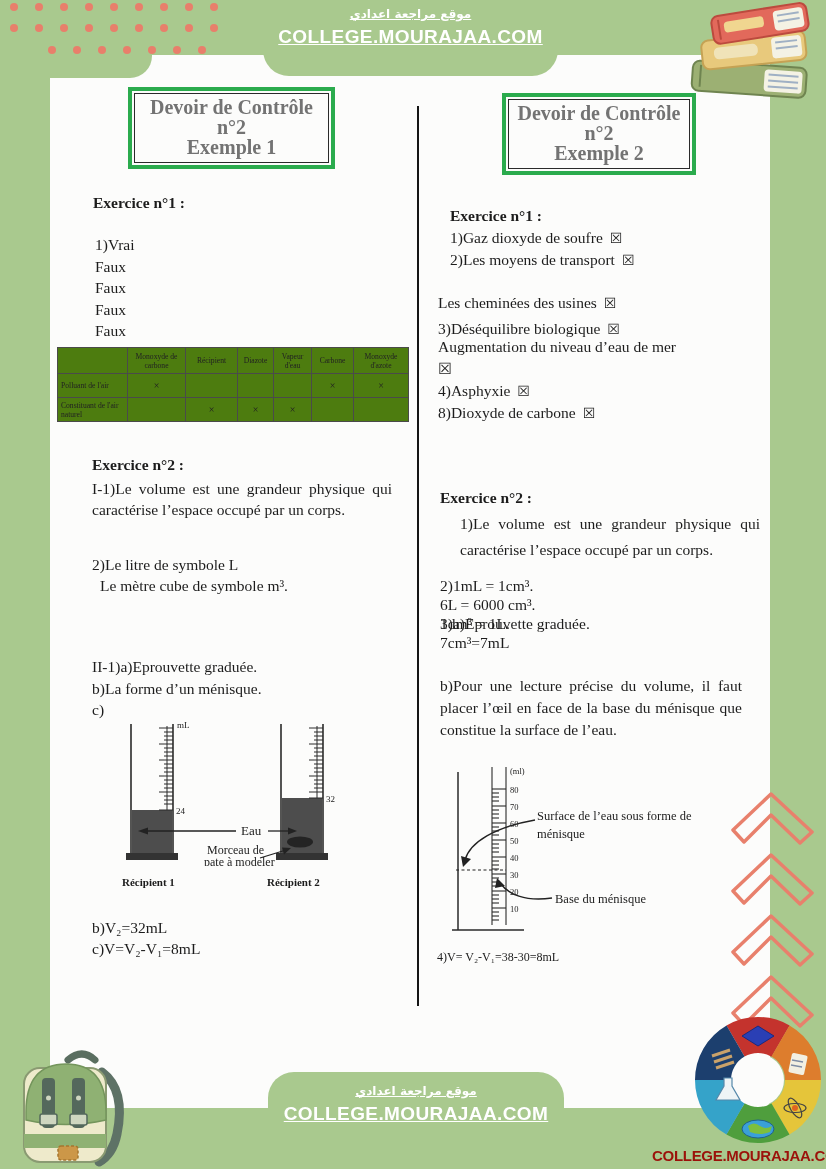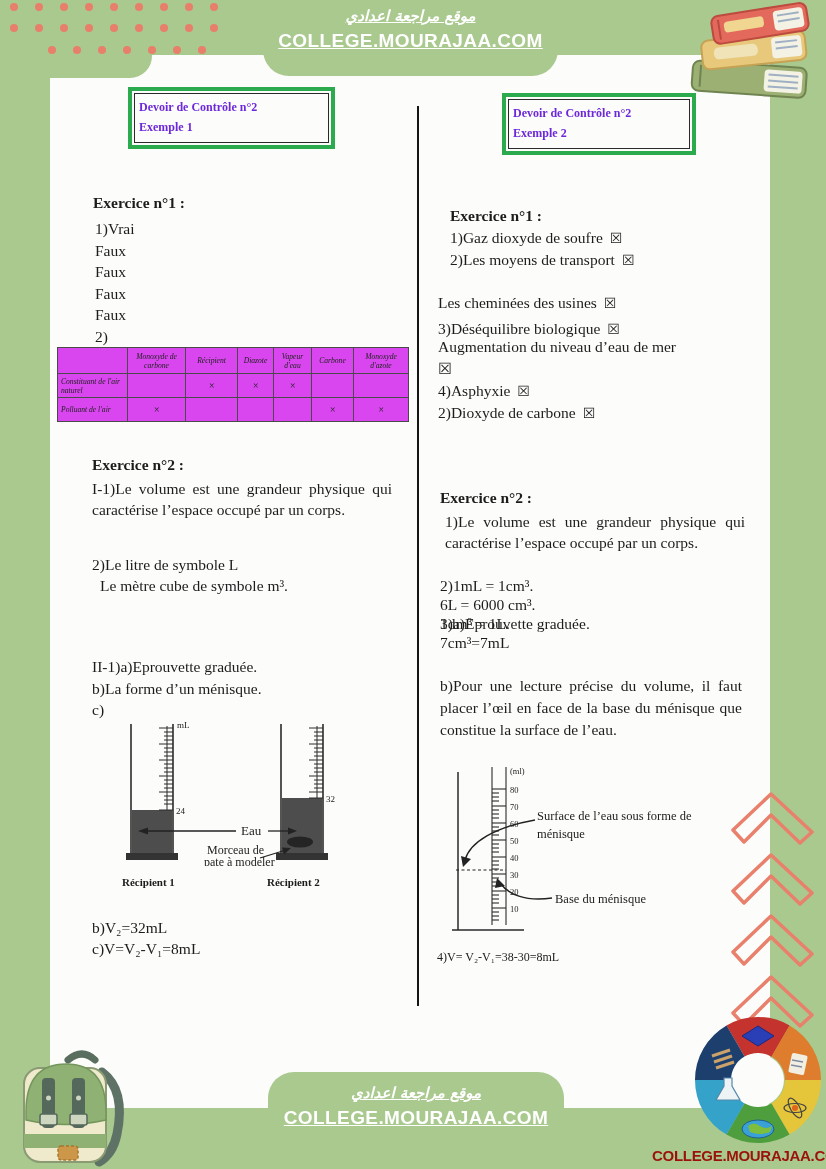--- a/index.html
+++ b/index.html
@@ -6,38 +6,38 @@
   .canvas{position:relative;width:826px;height:1169px;background:#a9c98e;overflow:hidden;
           font-family:"Liberation Serif","DejaVu Serif",serif;}
   .abs{position:absolute;}
   
   .page{left:50px;top:55px;width:720px;height:1053px;background:#fcfcfb;border-radius:8px;}
   .chunk-tl{left:0;top:0;width:152px;height:78px;background:#a9c98e;border-radius:0 0 22px 0;}
   
   .tab{background:#a9c98e;text-align:center;color:#fff;}
   .tab-top{left:263px;top:0;width:295px;height:76px;border-radius:0 0 26px 26px;padding-top:7px;box-sizing:border-box;}
   .tab-bottom{left:268px;top:1072px;width:296px;height:97px;border-radius:26px 26px 0 0;padding-top:12px;box-sizing:border-box;}
-  .banner-ar{font-family:"DejaVu Sans",sans-serif;font-weight:bold;font-size:15px;
-             text-decoration:underline;direction:rtl;margin-bottom:5px;font-style:italic;}
+  .banner-ar{font-family:"DejaVu Sans",sans-serif;font-weight:bold;font-size:12px;
+             text-decoration:underline;direction:rtl;margin-bottom:5px;}
   .banner-url{font-family:"Liberation Sans",sans-serif;font-weight:bold;font-size:19px;
               letter-spacing:.4px;text-decoration:underline;}
   
   .doc{color:#1c1c1c;}
   .h{font-weight:bold;font-size:15.5px;}
   .bodytext{font-size:15.5px;}
   .just{text-align:justify;}
-  .lh{line-height:21.5px;}
+  .lh{line-height:21.5px;margin-top:16px;}
   .cb{font-size:14px;margin-left:7px;}
   
   .titlebox{border:4px solid #2bab4d;background:#fcfcfb;}
   .titlebox-inner{border:1.4px solid #2a2a2a;margin:2px;padding:3px 4px 5px;
-                  font-weight:bold;font-size:12px;line-height:20px;color:#6d28d9;}
+                  text-align:center;font-weight:bold;font-size:20px;line-height:20px;color:#737373;}
   
-  table.airtable{border-collapse:collapse;table-layout:fixed;background:#d946ef;
-                 font-size:7.6px;color:#222;line-height:9px;font-style:italic;}
+  table.airtable{border-collapse:collapse;table-layout:fixed;background:#4d7c0f;
+                 font-size:7.6px;color:#222;line-height:9px;}
   table.airtable th,table.airtable td{border:1px solid #4a4a4a;text-align:center;
                  font-weight:normal;padding:2px 1px;vertical-align:middle;}
   table.airtable td.rowlabel{text-align:left;padding-left:3px;}
   table.airtable td.x{font-size:10px;}
   .divider{left:417px;top:106px;width:2px;height:900px;background:#151515;}
   .caption{font-weight:bold;font-size:11px;color:#1c1c1c;}
   .logo-caption{font-family:"Liberation Sans",sans-serif;font-weight:bold;font-size:15px;
                 color:#9b120a;letter-spacing:-0.3px;text-align:center;}
   svg text{font-family:"Liberation Serif","DejaVu Serif",serif;fill:#1c1c1c;}
 </style>
@@ -144,36 +144,36 @@
         <tr style="height:26px">
       <th></th>
       <th>Monoxyde de carbone</th>
       <th>Récipient</th>
       <th>Diazote</th>
       <th>Vapeur d'eau</th>
       <th>Carbone</th>
       <th>Monoxyde d'azote</th>
     </tr>
     <tr style="height:24px">
-      <td class="rowlabel">Constituant de l'air naturel</td>
-      <td class="x"></td>
-      <td class="x">×</td>
-      <td class="x">×</td>
-      <td class="x">×</td>
-      <td class="x"></td>
-      <td class="x"></td>
+      <td class="rowlabel">Polluant de l'air</td>
+      <td class="x">×</td>
+      <td class="x"></td>
+      <td class="x"></td>
+      <td class="x"></td>
+      <td class="x">×</td>
+      <td class="x">×</td>
     </tr>
     <tr style="height:24px">
-      <td class="rowlabel">Polluant de l'air</td>
-      <td class="x">×</td>
-      <td class="x"></td>
-      <td class="x"></td>
-      <td class="x"></td>
-      <td class="x">×</td>
-      <td class="x">×</td>
+      <td class="rowlabel">Constituant de l'air naturel</td>
+      <td class="x"></td>
+      <td class="x">×</td>
+      <td class="x">×</td>
+      <td class="x">×</td>
+      <td class="x"></td>
+      <td class="x"></td>
     </tr>
   </tbody>
     </table>
 
   <div class="abs doc h" style="left:92px;top:456px">Exercice n°2 :</div>
   <div class="abs doc bodytext just" style="left:92px;top:478px;width:300px;line-height:21px">I-1)Le volume est une grandeur physique qui caractérise l’espace occupé par un corps.</div>
   <div class="abs doc bodytext" style="left:92px;top:556px">2)Le litre de symbole L</div>
   <div class="abs doc bodytext" style="left:100px;top:577px">Le mètre cube de symbole m³.</div>
   <div class="abs doc bodytext" style="left:92px;top:658px">II-1)a)Eprouvette graduée.</div>
   <div class="abs doc bodytext" style="left:92px;top:680px">b)La forme d’un ménisque.</div>
@@ -281,25 +281,25 @@
   </div>
   <div class="abs doc bodytext" style="left:438px;top:320px">
     <span>3)Déséquilibre biologique</span><span class="cb">☒</span>
   </div>
   <div class="abs doc bodytext just" style="left:438px;top:338px;width:300px">Augmentation du niveau d’eau de mer</div>
   <div class="abs doc bodytext" style="left:438px;top:360px">☒</div>
   <div class="abs doc bodytext" style="left:438px;top:382px">
     <span>4)Asphyxie</span><span class="cb">☒</span>
   </div>
   <div class="abs doc bodytext" style="left:438px;top:404px">
-    <span>2)Dioxyde de carbone</span><span class="cb">☒</span>
+    <span>8)Dioxyde de carbone</span><span class="cb">☒</span>
   </div>
 
   <div class="abs doc h" style="left:440px;top:489px">Exercice n°2 :</div>
-  <div class="abs doc bodytext just" style="left:445px;top:511px;width:300px;line-height:21px">1)Le volume est une grandeur physique qui caractérise l’espace occupé par un corps.</div>
+  <div class="abs doc bodytext just" style="left:460px;top:511px;width:300px;line-height:26px">1)Le volume est une grandeur physique qui caractérise l’espace occupé par un corps.</div>
   <div class="abs doc bodytext" style="left:440px;top:577px">2)1mL = 1cm³.</div>
   <div class="abs doc bodytext" style="left:440px;top:596px">6L = 6000 cm³.</div>
   <div class="abs doc bodytext" style="left:440px;top:615px">1dm³ = 1L.</div>
   <div class="abs doc bodytext" style="left:440px;top:634px">7cm³=7mL</div>
   <div class="abs doc bodytext" style="left:440px;top:615px">3)a)Eprouvette graduée.</div>
   <div class="abs doc bodytext just" style="left:440px;top:675px;width:302px;line-height:22px">b)Pour une lecture précise du volume, il faut placer l’œil en face de la base du ménisque que constitue la surface de l’eau.</div>
 
   <svg class="abs" style="left:440px;top:762px" width="310" height="180" viewBox="0 0 310 180">
     <g stroke="#2a2a2a" stroke-width="1.5" fill="none">
       <line x1="18" y1="10" x2="18" y2="168"></line>

